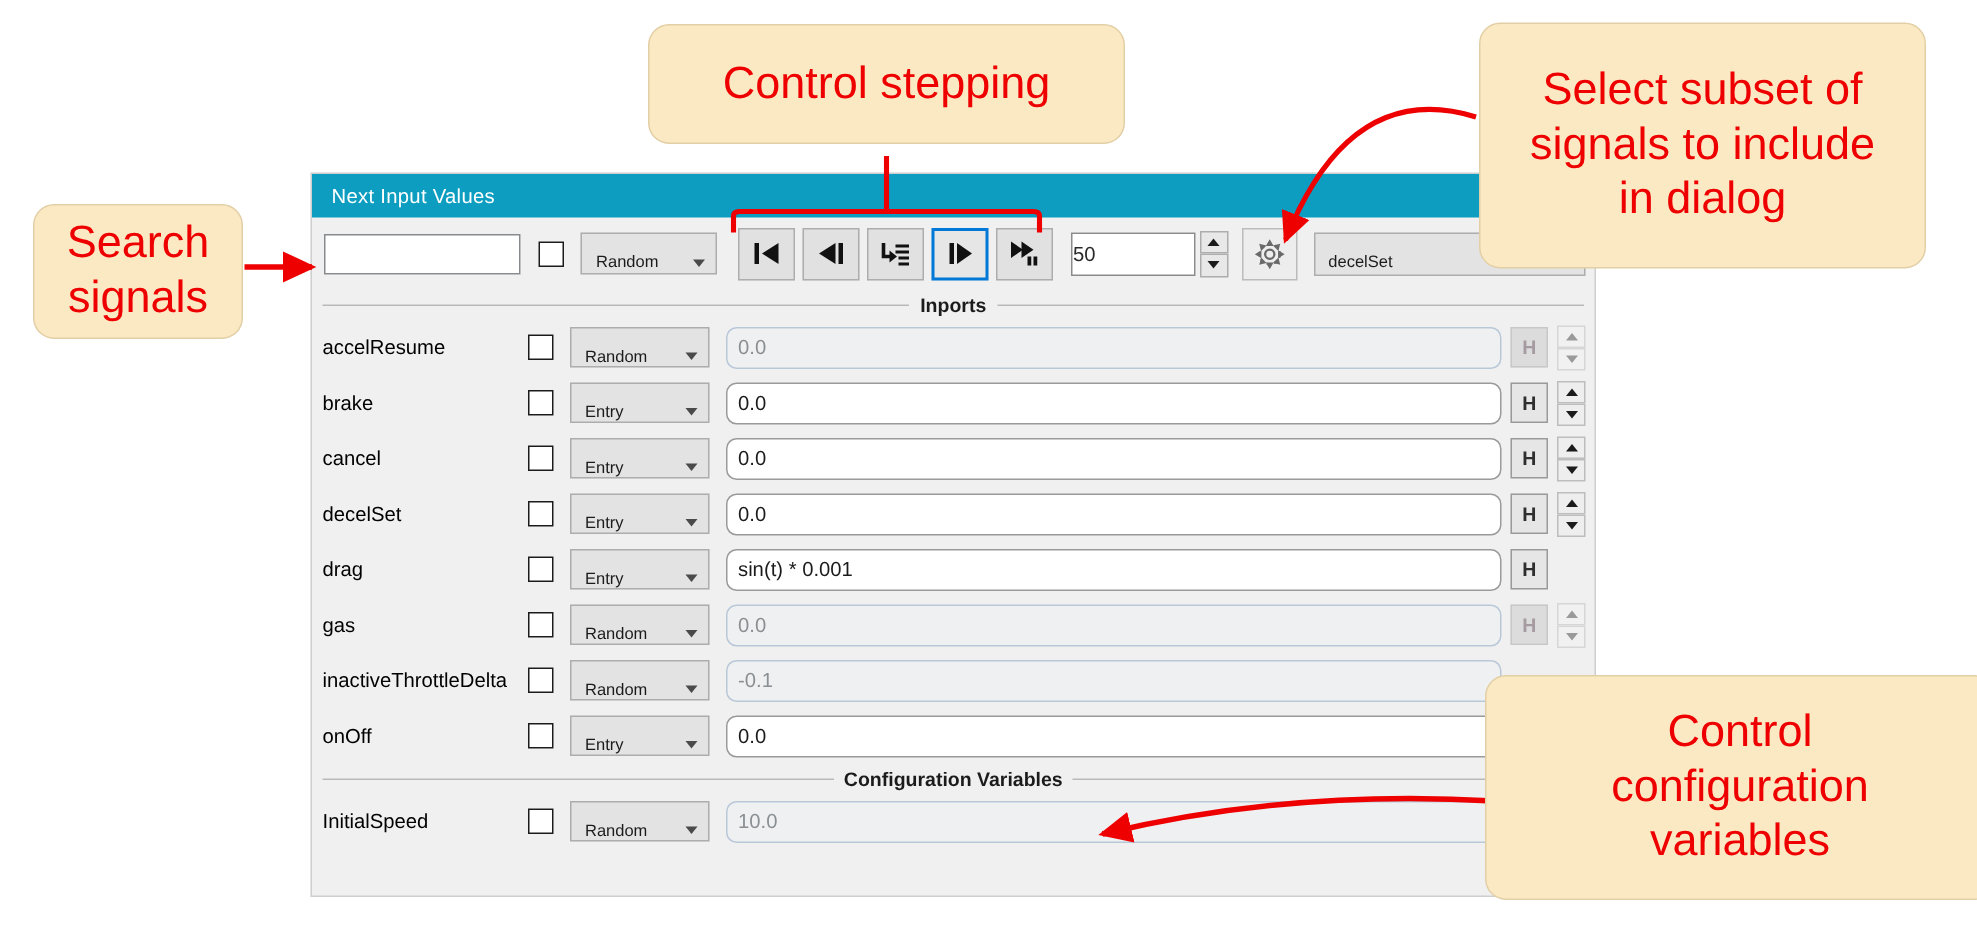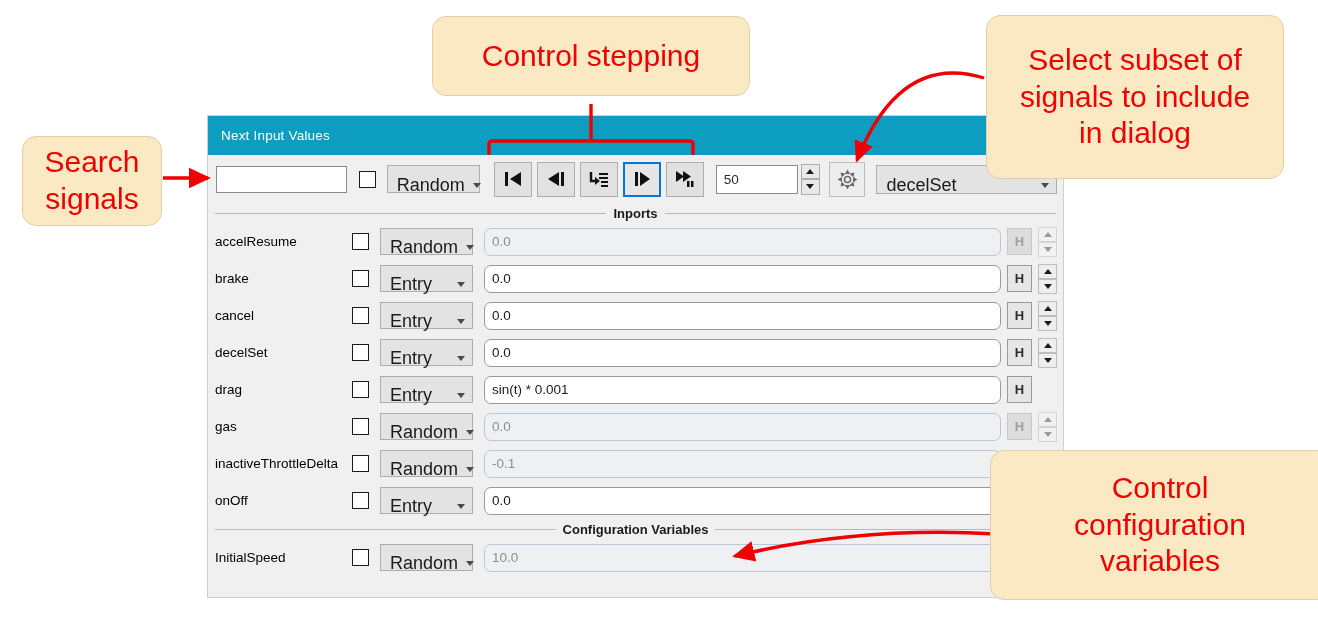--- a/index.html
+++ b/index.html
@@ -12,21 +12,21 @@
   }
 
   
   #panel {
     position:absolute; left:207px; top:115px;
     width:857px; height:483px;
     background:#f0f0f0;
     border:1px solid #cfcfcf;
   }
   #titlebar {
-    height:39px; background:#0c9dc0;
+    height:29px; background:#0c9dc0;
     display:flex; align-items:center;
     padding-left:13px;
   }
   #titlebar .t {
     color:#ffffff; font-size:13.5px; letter-spacing:.2px;
   }
 
   
   #toolbar {
     position:relative; height:48px;
@@ -39,38 +39,38 @@
     margin-left:1px;
   }
   .cb {
     width:17px; height:17px; background:#fff;
     border:1.5px solid #1b1b1b;
     margin-left:12px; flex:none;
   }
   .combo {
     height:28px; background:#e3e3e3; border:1px solid #adadad;
     display:flex; align-items:center; justify-content:space-between;
-    padding:12px 7px 0 9px; font-size:18px; color:#1b1b1b;
+    padding:12px 7px 0 9px; font-size:11px; color:#1b1b1b;
   }
   .combo .cv { white-space:nowrap; }
   .caret { width:0;height:0;border-left:4.5px solid transparent;
            border-right:4.5px solid transparent;border-top:5px solid #4a4a4a;
            margin-left:8px; }
   #typecombo { width:93px; margin-left:11px; }
 
   .btngroup { display:flex; align-items:center; margin-left:14px; gap:5px; }
   .tbtn {
     width:38px; height:35px; background:#e1e1e1; border:1px solid #adadad;
     display:flex; align-items:center; justify-content:center;
   }
   .tbtn.sel { border:2px solid #0078d7; background:#e6e6e6; }
 
   .numfield {
     width:85px; height:29px; background:#fff; border:1px solid #8b8b8b;
-    margin-left:12px; display:flex; align-items:center; padding-left:7px;
+    margin-left:12px; display:flex; align-items:center; 
     font-size:13.5px; color:#2a2a2a;
   }
   .spin { width:19px; height:31px; margin-left:3px;
           display:flex; flex-direction:column; }
   .spin > div { flex:1; background:#e8e8e8; border:1px solid #adadad;
                 display:flex; align-items:center; justify-content:center; }
   .sa { width:0;height:0;border-left:4px solid transparent;
         border-right:4px solid transparent; }
   .sa.up { border-bottom:5px solid #1b1b1b; }
   .sa.dn { border-top:5px solid #1b1b1b; }

